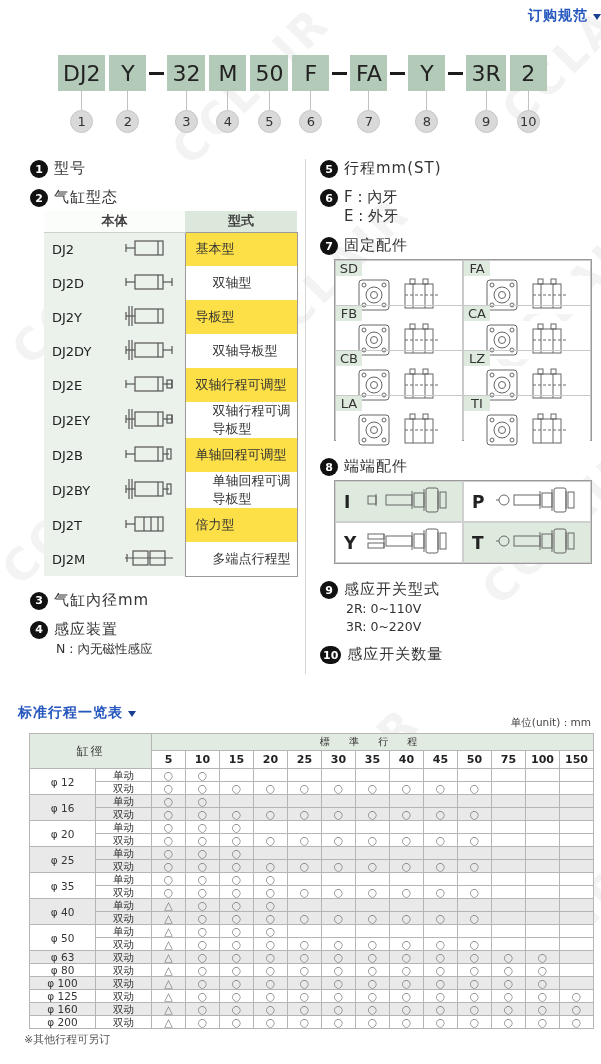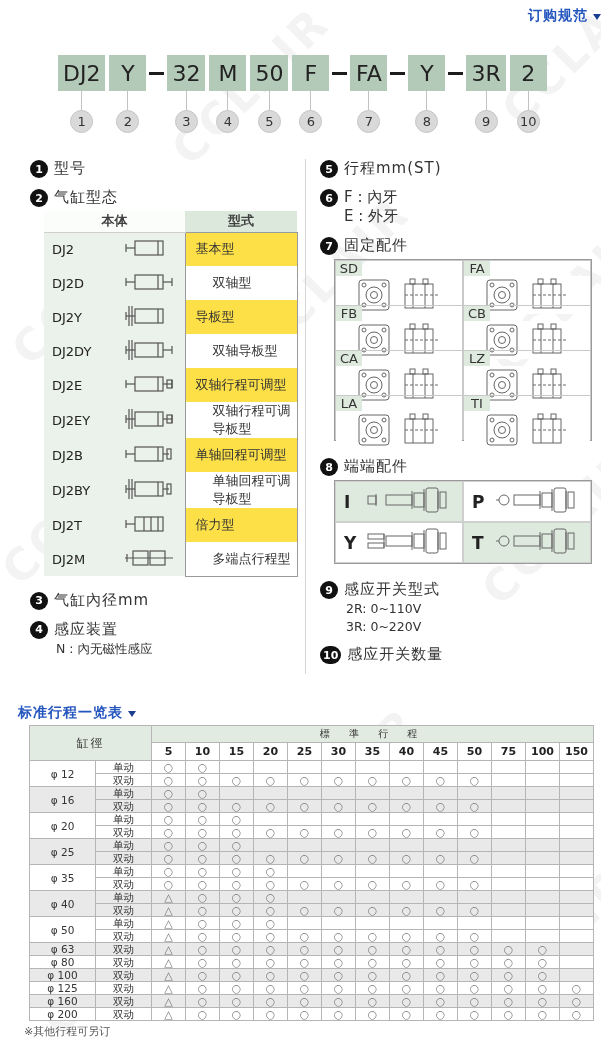--- a/index.html
+++ b/index.html
@@ -446,41 +446,41 @@
     <rect x="50" y="8" width="28" height="24"></rect>
                 <line x1="50" y1="19" x2="84" y2="19" stroke-dasharray="3 2"></line>
     <rect x="55" y="3" width="5" height="5"></rect>
                 <rect x="68" y="3" width="5" height="5"></rect>
                 <line x1="58" y1="8" x2="58" y2="32"></line>
                 <line x1="70" y1="8" x2="70" y2="32"></line>
   </svg>
             </span>
           </div>
           <div class="mount-cell">
-            <span class="mount-label">CB</span>
+            <span class="mount-label">CA</span>
     <span class="mount-art">
               <svg width="88" height="38" viewBox="0 0 88 38" stroke="#666" stroke-width="1" fill="none">
     <rect x="4" y="4" width="30" height="30" rx="3"></rect>
                 <circle cx="19" cy="19" r="8"></circle>
                 <circle cx="19" cy="19" r="3.5"></circle>
     <circle cx="9" cy="9" r="2"></circle>
                 <circle cx="29" cy="9" r="2"></circle>
                 <circle cx="9" cy="29" r="2"></circle>
                 <circle cx="29" cy="29" r="2"></circle>
     <rect x="50" y="8" width="28" height="24"></rect>
                 <line x1="50" y1="19" x2="84" y2="19" stroke-dasharray="3 2"></line>
     <rect x="55" y="3" width="5" height="5"></rect>
                 <rect x="68" y="3" width="5" height="5"></rect>
                 <line x1="58" y1="8" x2="58" y2="32"></line>
                 <line x1="70" y1="8" x2="70" y2="32"></line>
   </svg>
             </span>
           </div>
           <div class="mount-cell">
-            <span class="mount-label">CA</span>
+            <span class="mount-label">CB</span>
     <span class="mount-art">
               <svg width="88" height="38" viewBox="0 0 88 38" stroke="#666" stroke-width="1" fill="none">
     <rect x="4" y="4" width="30" height="30" rx="3"></rect>
                 <circle cx="19" cy="19" r="8"></circle>
                 <circle cx="19" cy="19" r="3.5"></circle>
     <circle cx="9" cy="9" r="2"></circle>
                 <circle cx="29" cy="9" r="2"></circle>
                 <circle cx="9" cy="29" r="2"></circle>
                 <circle cx="29" cy="29" r="2"></circle>
     <rect x="50" y="8" width="28" height="24"></rect>
@@ -627,20 +627,21 @@
         <span class="sec-title">感应开关数量</span>
       </div>
     </div>
   </div>
 
   <div class="stroke-section">
     <div class="stroke-title-row">
       <span class="stroke-title">标准行程一览表</span>
       <span class="tri-down"></span>
     </div>
+    <div class="unit-label">单位(unit) : mm</div>
     <table class="stroke-table" id="stroke-table">
         <colgroup>
           <col style="width: 66px;">
           <col style="width: 56px;">
           <col style="width: 34px;">
           <col style="width: 34px;">
           <col style="width: 34px;">
           <col style="width: 34px;">
           <col style="width: 34px;">
           <col style="width: 34px;">

